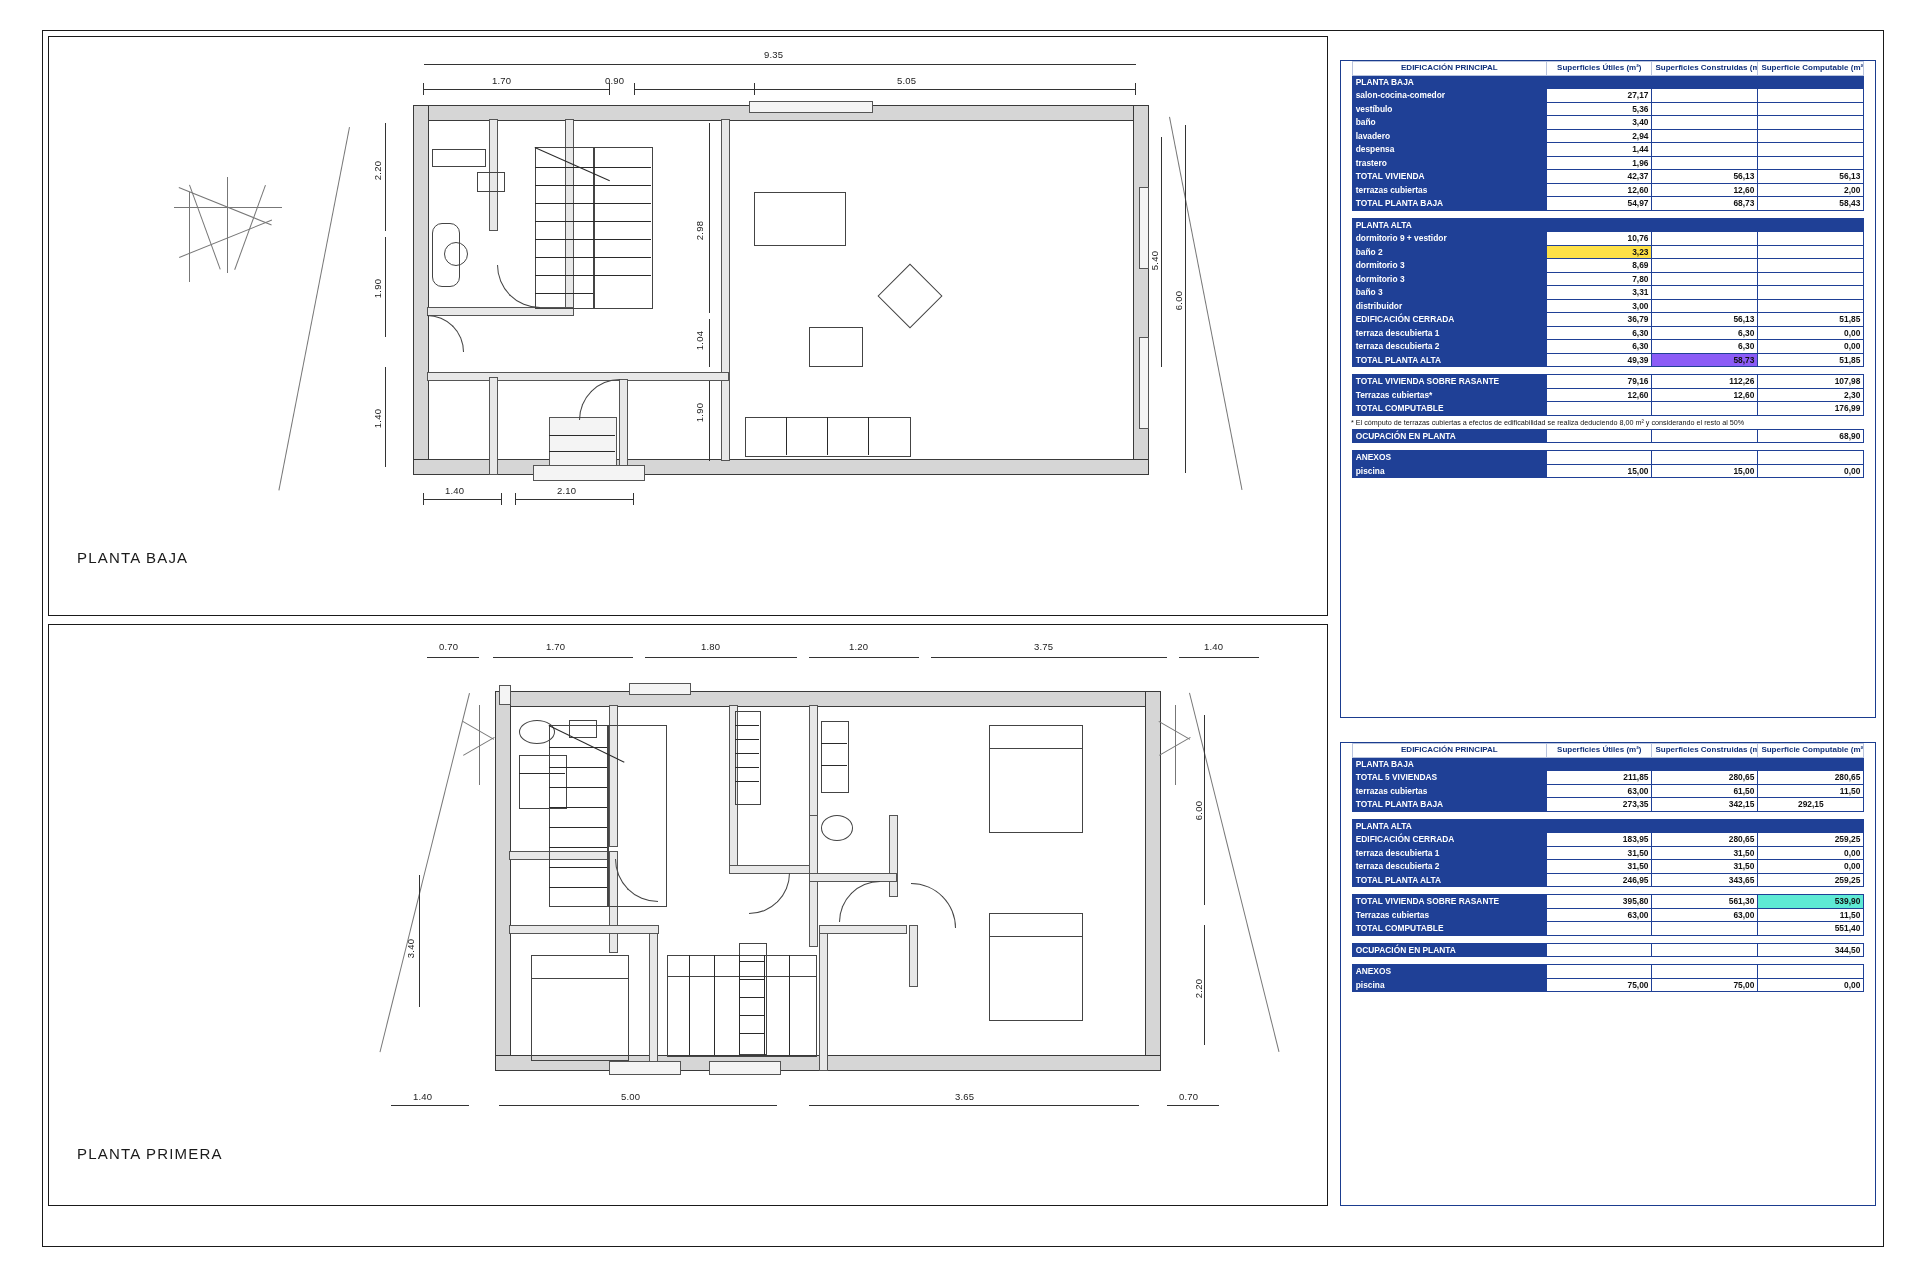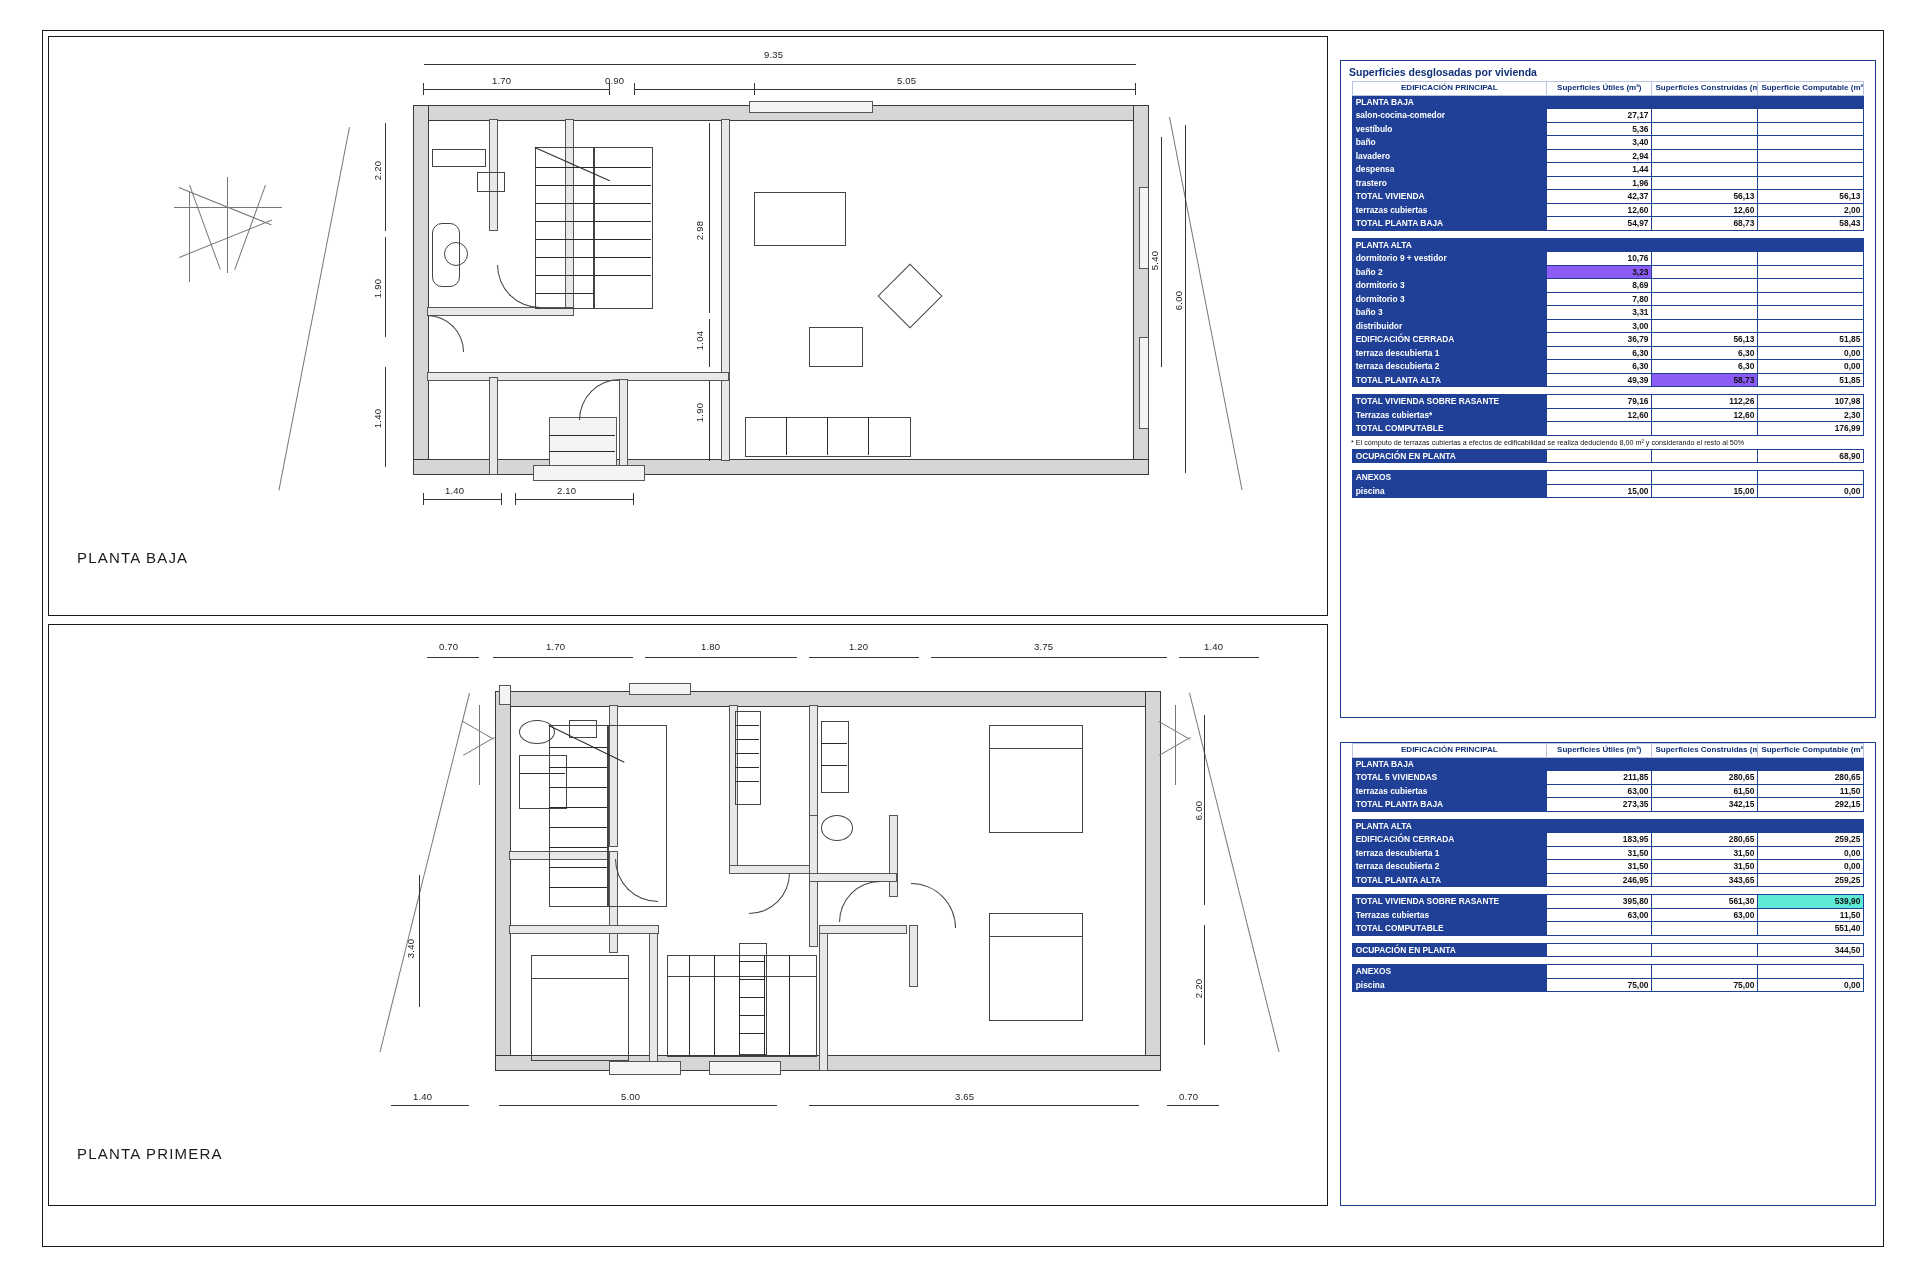--- a/index.html
+++ b/index.html
@@ -289,21 +289,20 @@
     <div class="dimline" style="left:1118px;top:480px;width:52px;"></div>
     <div class="dim" style="left:364px;top:466px;">1.40</div>
     <div class="dim" style="left:572px;top:466px;">5.00</div>
     <div class="dim" style="left:906px;top:466px;">3.65</div>
     <div class="dim" style="left:1130px;top:466px;">0.70</div>
 
     <div class="plan-label" style="left:28px;top:520px;">PLANTA PRIMERA</div>
   </div>
 
   <div class="tblbox" id="tbl-viv">
-    <div class="tbl-title">Superficies desglosadas por vivienda</div>
     <table class="t">
       <colgroup>
           <col style="width:38%">
           <col style="width:20.6%">
           <col style="width:20.7%">
           <col style="width:20.7%">
         </colgroup>
       <thead>
         <tr>
           <th class="hdr">EDIFICACIÓN PRINCIPAL</th>
@@ -389,21 +388,21 @@
             <td></td>
           </tr>
         <tr class="blue">
             <td class="lbl">dormitorio 9 + vestidor</td>
             <td class="num" style="background:#fff;color:#111;">10,76</td>
             <td style="background:#fff;"></td>
             <td style="background:#fff;"></td>
           </tr>
         <tr class="blue">
             <td class="lbl">baño 2</td>
-            <td class="num" style="background:#8b5cf6;color:#111;padding-left:44px;">3,23</td>
+            <td class="num" style="background:#fde047;color:#111;padding-left:44px;">3,23</td>
             <td style="background:#fff;"></td>
             <td style="background:#fff;"></td>
           </tr>
         <tr class="blue">
             <td class="lbl">dormitorio 3</td>
             <td class="num" style="background:#fff;color:#111;">8,69</td>
             <td style="background:#fff;"></td>
             <td style="background:#fff;"></td>
           </tr>
         <tr class="blue">
@@ -546,21 +545,21 @@
         <tr class="blue">
             <td class="lbl">terrazas cubiertas</td>
             <td class="num" style="background:#fff;color:#111;">63,00</td>
             <td class="num" style="background:#fff;color:#111;">61,50</td>
             <td class="num" style="background:#fff;color:#111;">11,50</td>
           </tr>
         <tr class="blue">
             <td class="lbl">TOTAL PLANTA BAJA</td>
             <td class="num" style="background:#fff;color:#111;">273,35</td>
             <td class="num" style="background:#fff;color:#111;">342,15</td>
-            <td class="num" style="background:#fff;color:#111;">292,15</td>
+            <td class="num" style="background:#fff;color:#111;text-align:center;">292,15</td>
           </tr>
 
         <tr class="spacer">
             <td></td>
             <td></td>
             <td></td>
             <td></td>
           </tr>
 
         <tr class="head">

